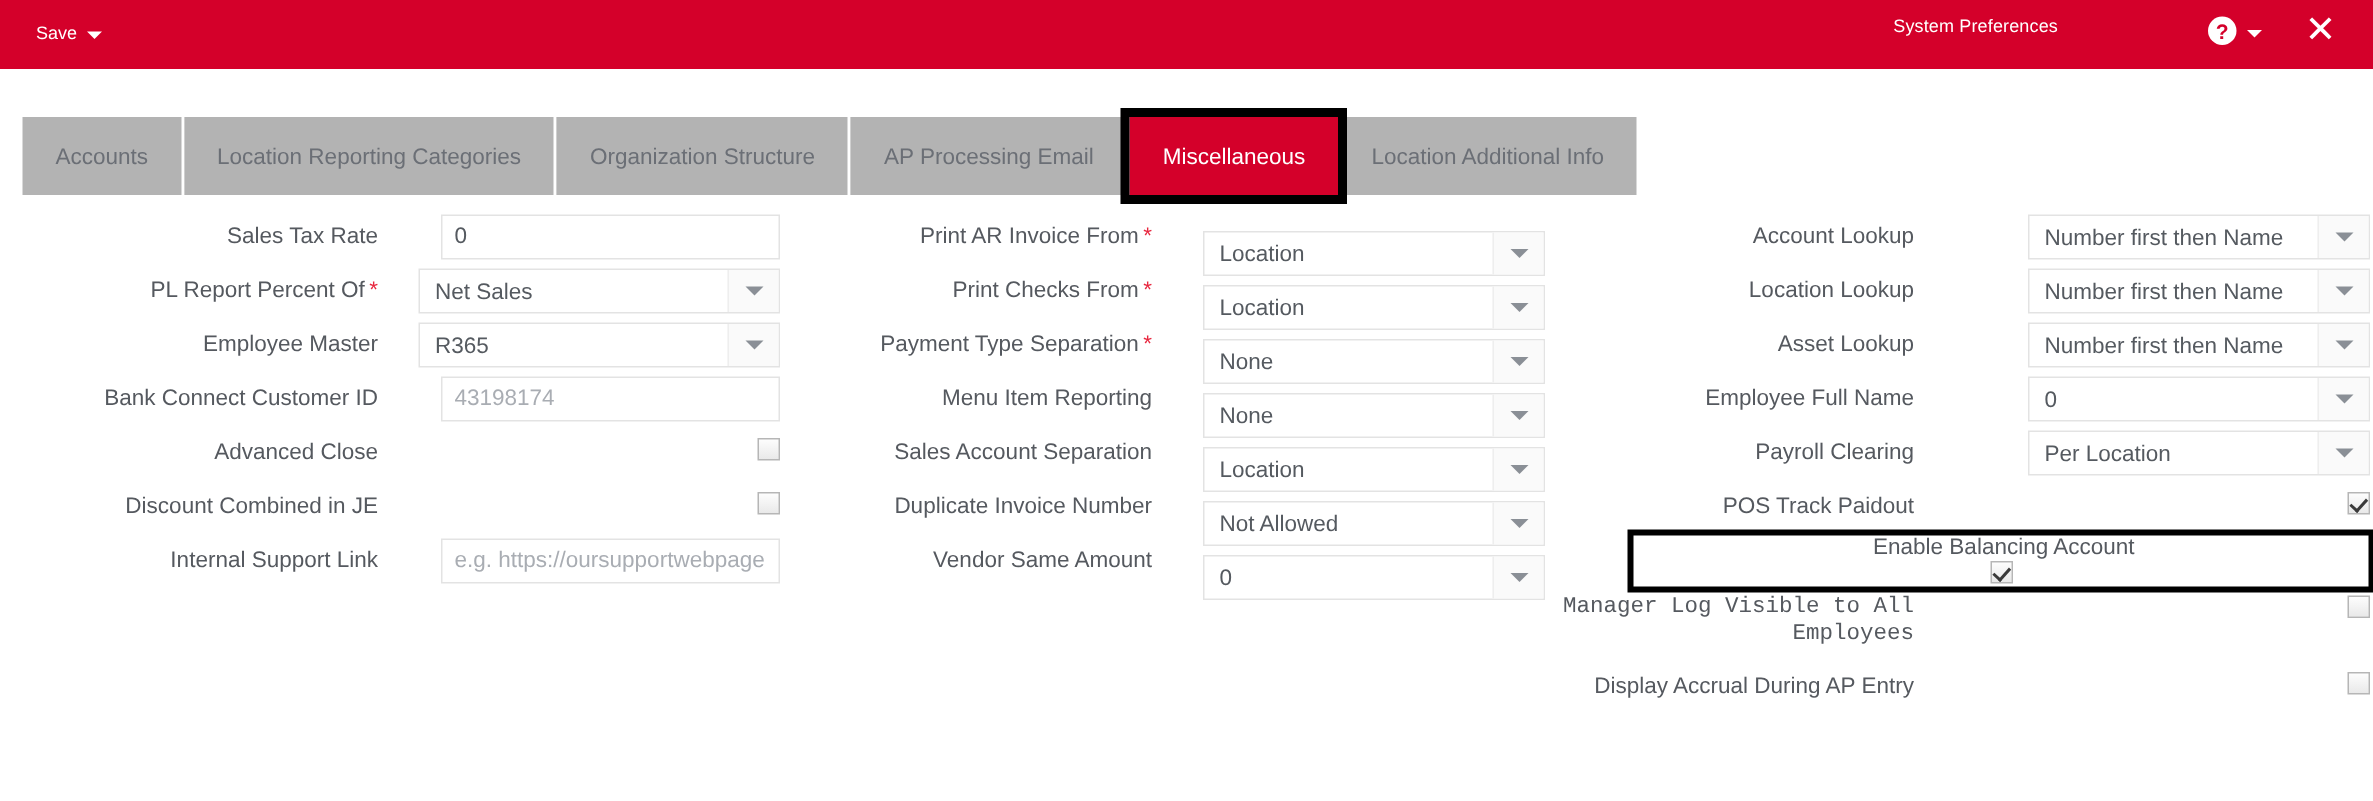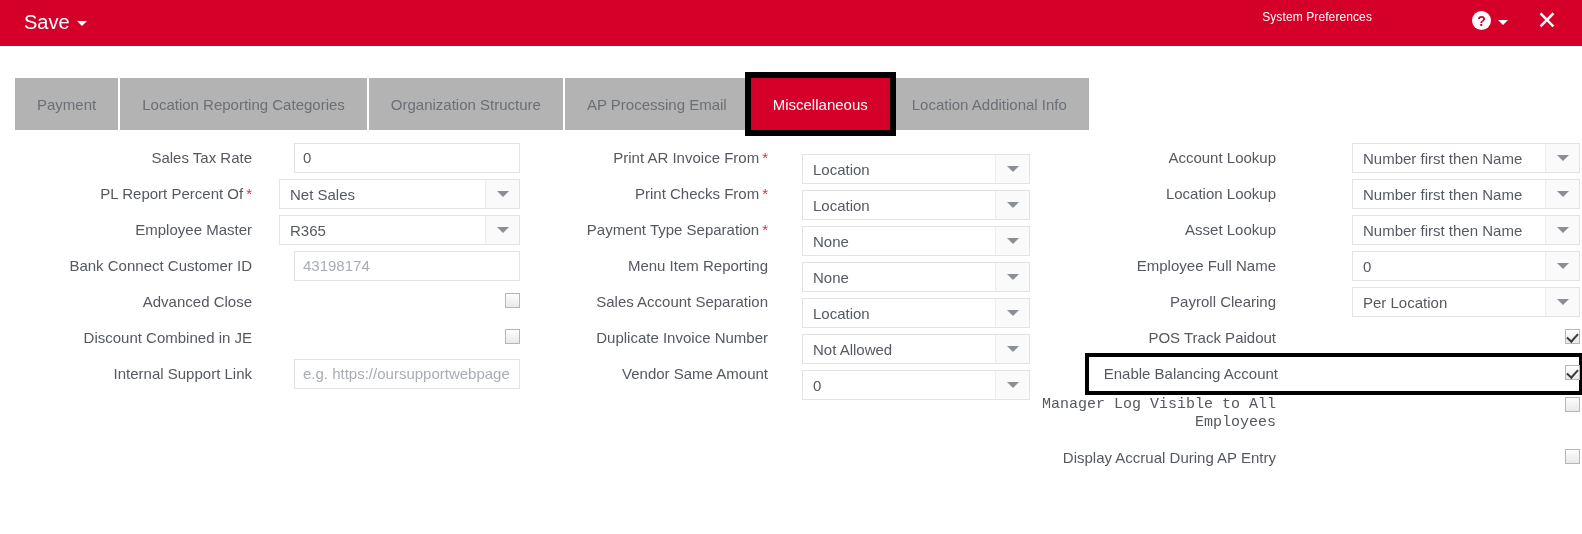--- a/index.html
+++ b/index.html
@@ -14,21 +14,21 @@
 
   
   .titlebar {
     position: absolute; left: 0; top: 0;
     width: 1582px; height: 46px;
     background: #D4002A;
     color: #ffffff;
   }
   .save-btn {
     position: absolute; left: 24px; top: 11px;
-    font-size: 20px; color: #ffffff; cursor: pointer;
+    font-size: 12px; color: #ffffff; cursor: pointer;
     display: flex; align-items: center; gap: 7px;
     line-height: 22px;
   }
   .caret-down {
     width: 0; height: 0;
     border-left: 5px solid transparent;
     border-right: 5px solid transparent;
     border-top: 5px solid #ffffff;
     display: inline-block;
     margin-top: 3px;
@@ -183,20 +183,21 @@
   }
   .frow.tall .cb { margin-top: 5px; }
 
   
   .annot-row {
     position: relative;
     outline: 4px solid #000000;
     outline-offset: -1px;
     background: #ffffff;
     z-index: 4;
+    flex-direction: column;
   }
   .col3 .annot-row { margin-left: 48px; padding-left: 0px; }
   .col3 .annot-row .flabel { width: 202px; padding-right: 12px; }
 </style>
 </head>
 <body>
 
 <div id="app">
 
   <div class="titlebar">
@@ -207,21 +208,21 @@
     <div class="app-title">System Preferences</div>
     <div class="help-wrap">
       <span class="help-circle">?</span>
       <span class="caret-down"></span>
     </div>
     <div class="close-btn">✕</div>
   </div>
 
   <div class="tabbar" id="tabbar">
       <div class="tab">
-        <span>Payment</span>
+        <span>Accounts</span>
       </div>
       <div class="tab">
         <span>Location Reporting Categories</span>
       </div>
       <div class="tab">
         <span>Organization Structure</span>
       </div>
       <div class="tab">
         <span>AP Processing Email</span>
       </div>

